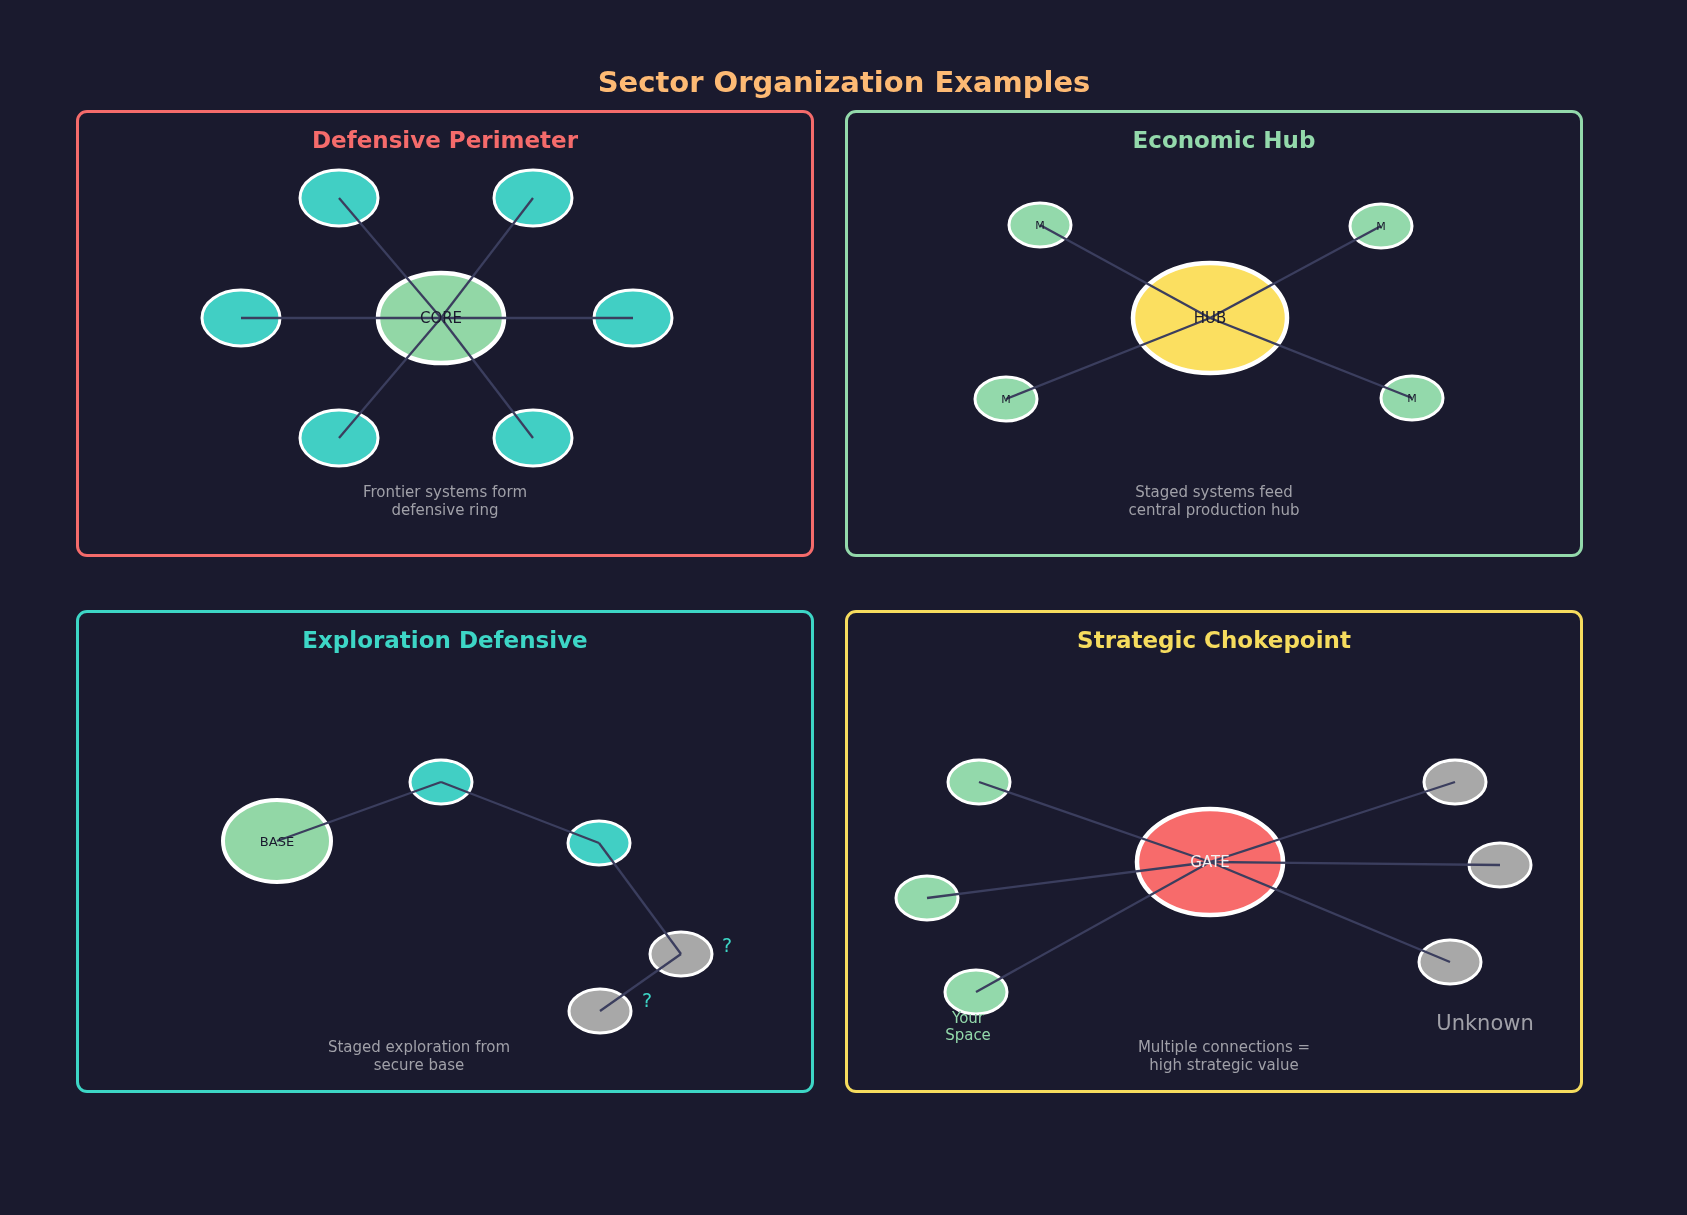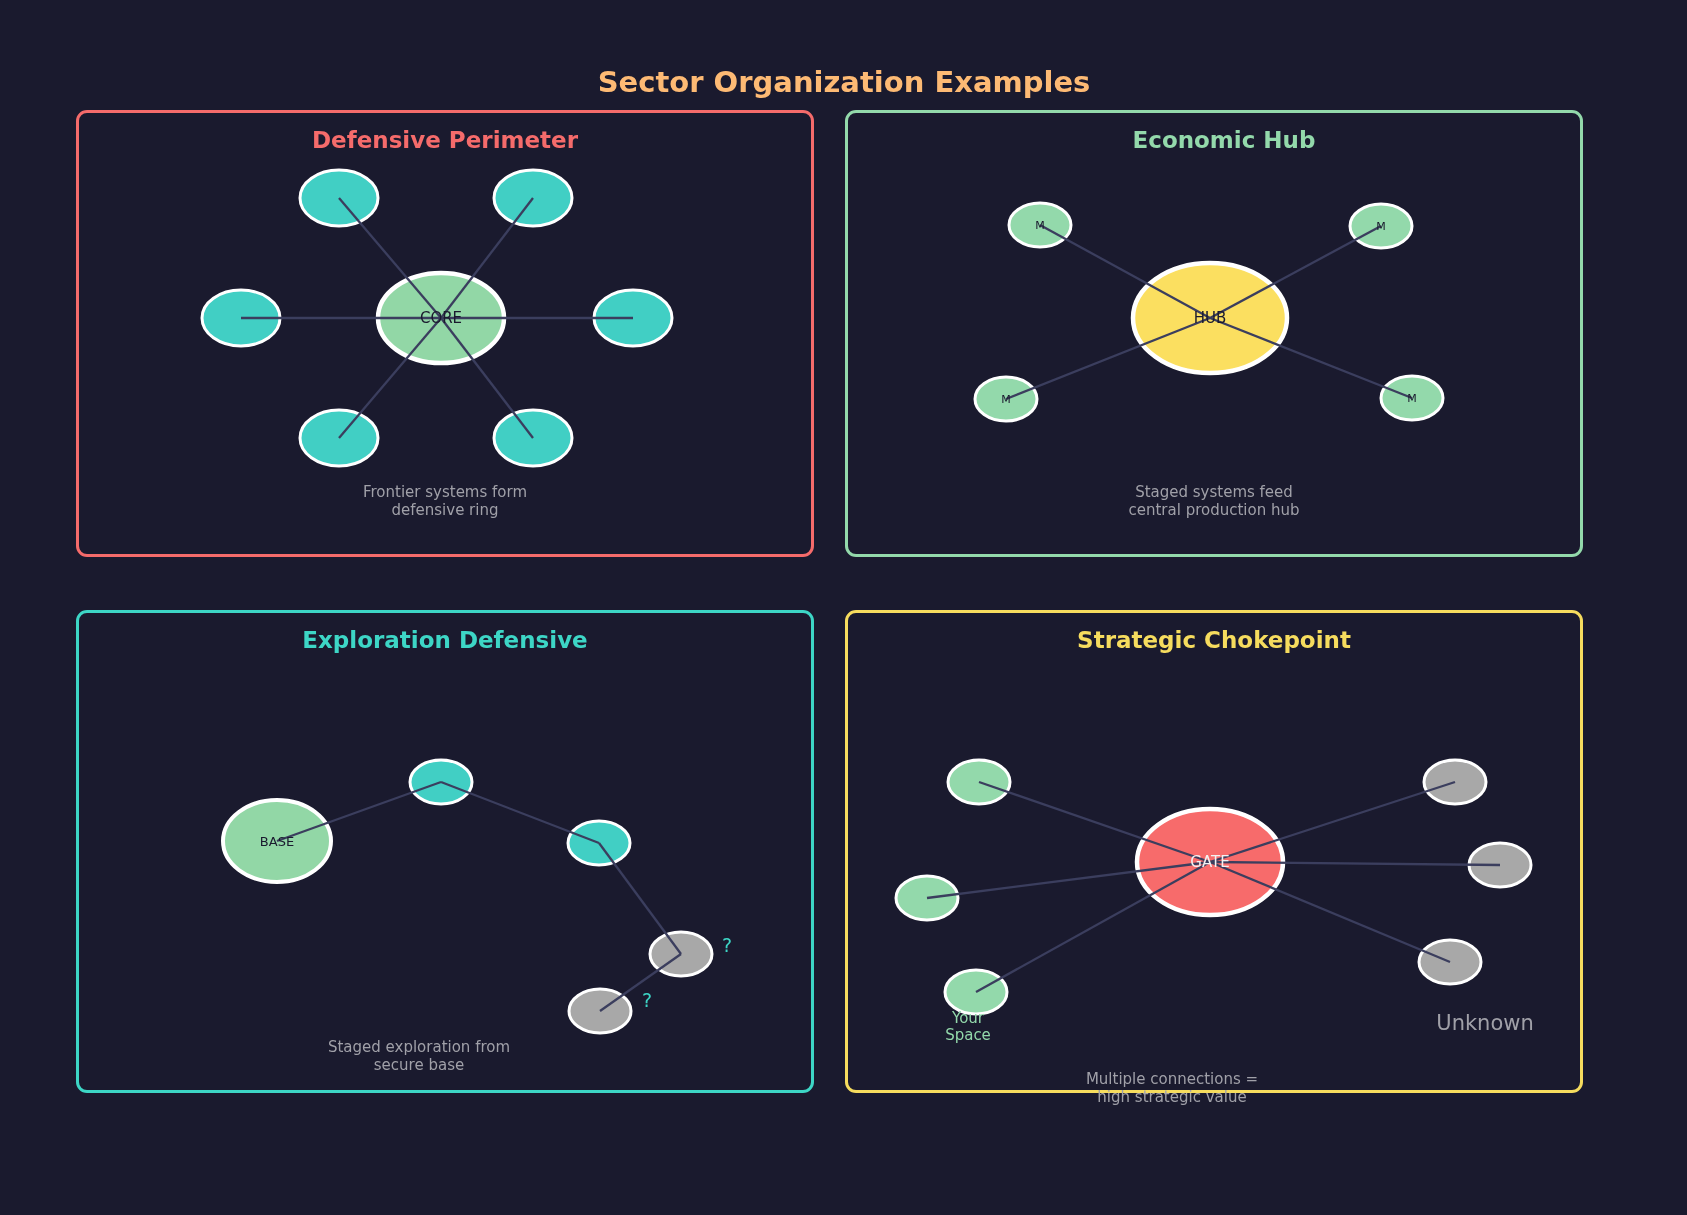--- a/index.html
+++ b/index.html
@@ -95,18 +95,18 @@
     <div class="panel-caption" style="left: 1214px; top: 501px;">Staged systems feed
 central production hub</div>
     <div class="panel" style="left: 76px; top: 610px; width: 738px; height: 483px; border-color: rgb(61, 214, 198);"></div>
     <div class="panel-title" style="left: 445px; top: 640px; color: rgb(61, 214, 198);">Exploration Defensive</div>
     <div class="panel-caption" style="left: 419px; top: 1056px;">Staged exploration from
 secure base</div>
     <div class="free-label" style="left: 727px; top: 945px; color: rgb(61, 214, 198); font-size: 19px; font-weight: normal; line-height: 21px;">?</div>
     <div class="free-label" style="left: 647px; top: 1000px; color: rgb(61, 214, 198); font-size: 19px; font-weight: normal; line-height: 21px;">?</div>
     <div class="panel" style="left: 845px; top: 610px; width: 738px; height: 483px; border-color: rgb(246, 220, 94);"></div>
     <div class="panel-title" style="left: 1214px; top: 640px; color: rgb(246, 220, 94);">Strategic Chokepoint</div>
-    <div class="panel-caption" style="left: 1172px; top: 1056px; margin-top: 32px;">Multiple connections =
+    <div class="panel-caption" style="left: 1224px; top: 1056px;">Multiple connections =
 high strategic value</div>
     <div class="free-label" style="left: 946px; top: 1027px; color: rgb(147, 217, 171); font-size: 15px; font-weight: normal; line-height: 17px; margin-left: 22px;">Your
 Space</div>
     <div class="free-label" style="left: 1485px; top: 1023px; color: rgb(160, 160, 168); font-size: 21px; font-weight: normal; line-height: 17px;">Unknown</div>
   </div>
 
 </body></html>

